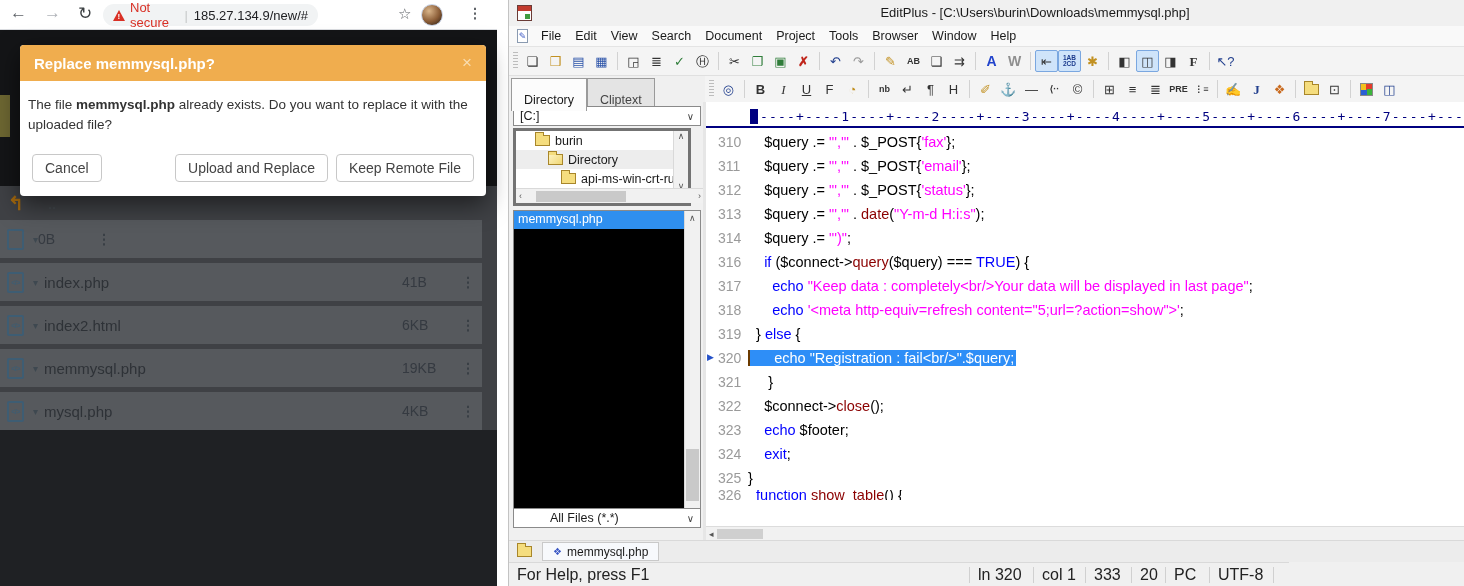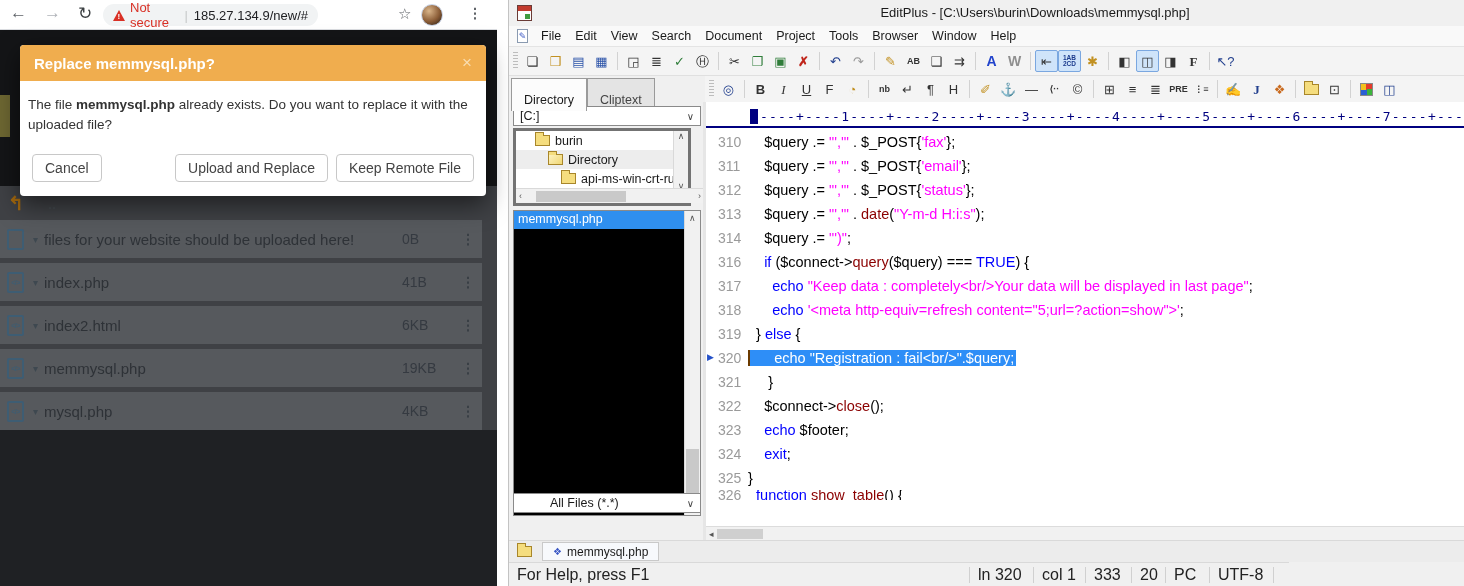--- a/index.html
+++ b/index.html
@@ -99,21 +99,21 @@
 
   
   #ptabs { position:absolute; left:2px; top:78px; display:flex; }
   .ptab { padding:14px 12px 4px 12px; font-size:12.5px; border:1px solid #9a9a9a; border-bottom:none; cursor:pointer; }
   .ptab.active { background:#fcfcfc; position:relative; z-index:2; }
   .ptab.inactive { background:#e4e4e4; color:#444; }
   .combo { position:absolute; left:4px; width:188px; height:20px; background:#fff; border:1px solid #8a8a8a;
      font-size:12.5px; display:flex; align-items:center; padding:0 6px; cursor:pointer; }
   .combo .chev { margin-left:auto; color:#444; font-size:10px; }
   #drive-combo { top:106px; }
-  #filter-combo { top:493px;padding-left:36px; }
+  #filter-combo { top:508px;padding-left:36px; }
   #tree-box { position:absolute; left:4px; top:128px; width:178px; height:78px; background:#fff; border:3px solid #737373; }
   .tree-row { display:flex; align-items:center; height:19px; font-size:12.5px; cursor:pointer; }
   .tree-row.hl { background:#ededed; }
   .tico { width:15px; height:11px; background:#f5dd7e; border:1px solid #a8862a; position:relative; margin-right:5px; flex:none; }
   .tico::before { content:""; position:absolute; left:-1px; top:-4px; width:7px; height:3px;
      background:#f5dd7e; border:1px solid #a8862a; border-bottom:none; }
   .tico.open { background:linear-gradient(135deg,#fdf2c0, #f0d774); }
   .tree-label { white-space:nowrap; overflow:hidden; }
   #tree-vscroll { position:absolute; right:0; top:0; width:15px; height:60px; background:#f1f1f1; border-left:1px solid #d9d9d9;
      display:flex; flex-direction:column; justify-content:space-between; align-items:center; font-size:9px; color:#555; }
@@ -191,21 +191,20 @@
   <span id="scroll-tri">▲</span>
 
   <div id="up-row">
     <span class="uparrow">↰</span>
     <span class="dots">..</span>
   </div>
   <div id="fm-rows">
       <div class="fm-row">
         <span class="fm-ico"></span>
         <span class="fm-caret">▾</span>
-        <span class="fm-name">files for your website should be uploaded here!</span>
         <span class="fm-size">0B</span>
         <span class="fm-kebab">⋮</span>
       </div>
       <div class="fm-row">
         <span class="fm-ico">
           <span>&lt;/&gt;</span>
         </span>
         <span class="fm-caret">▾</span>
         <span class="fm-name">index.php</span>
         <span class="fm-size">41B</span>

